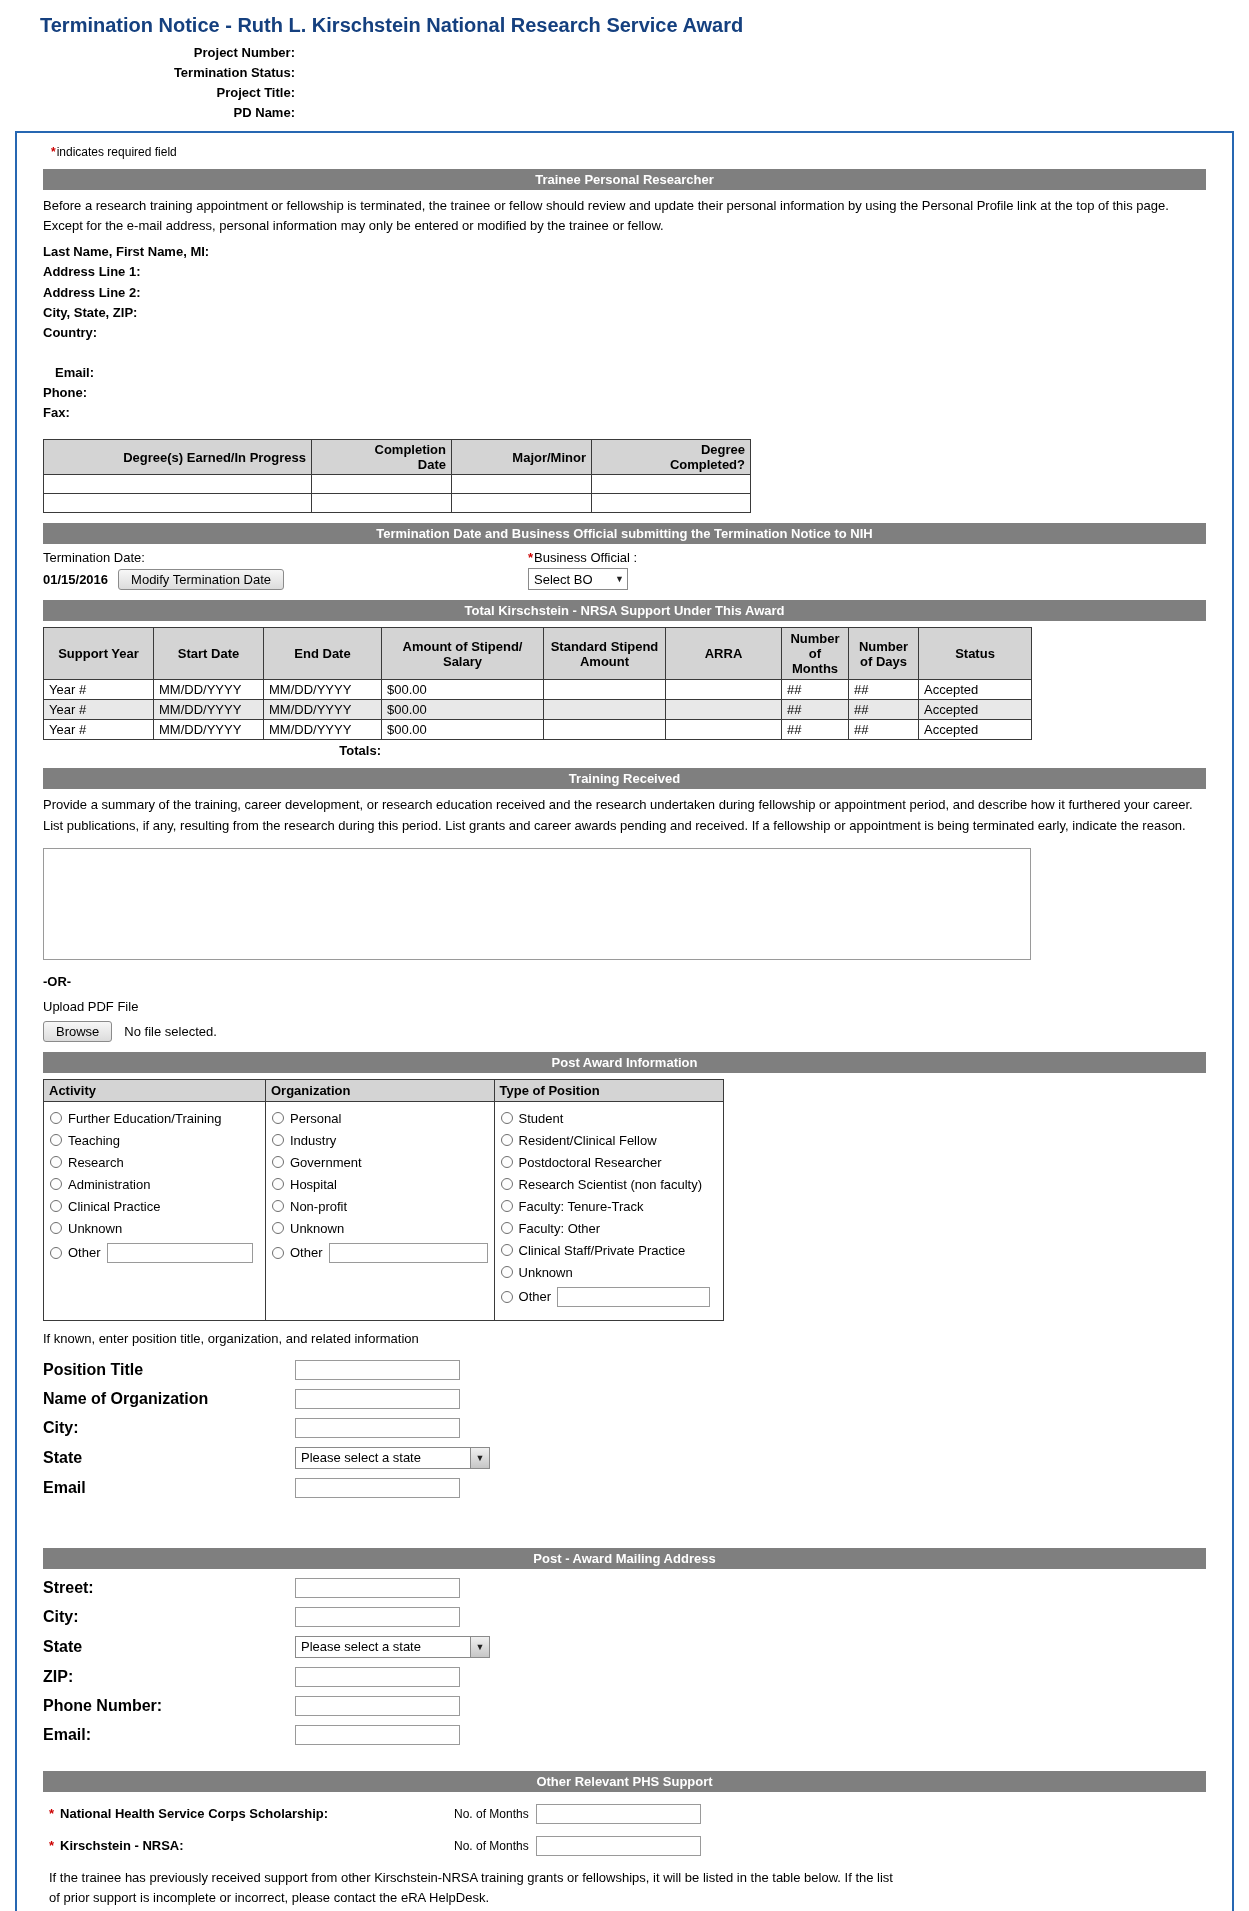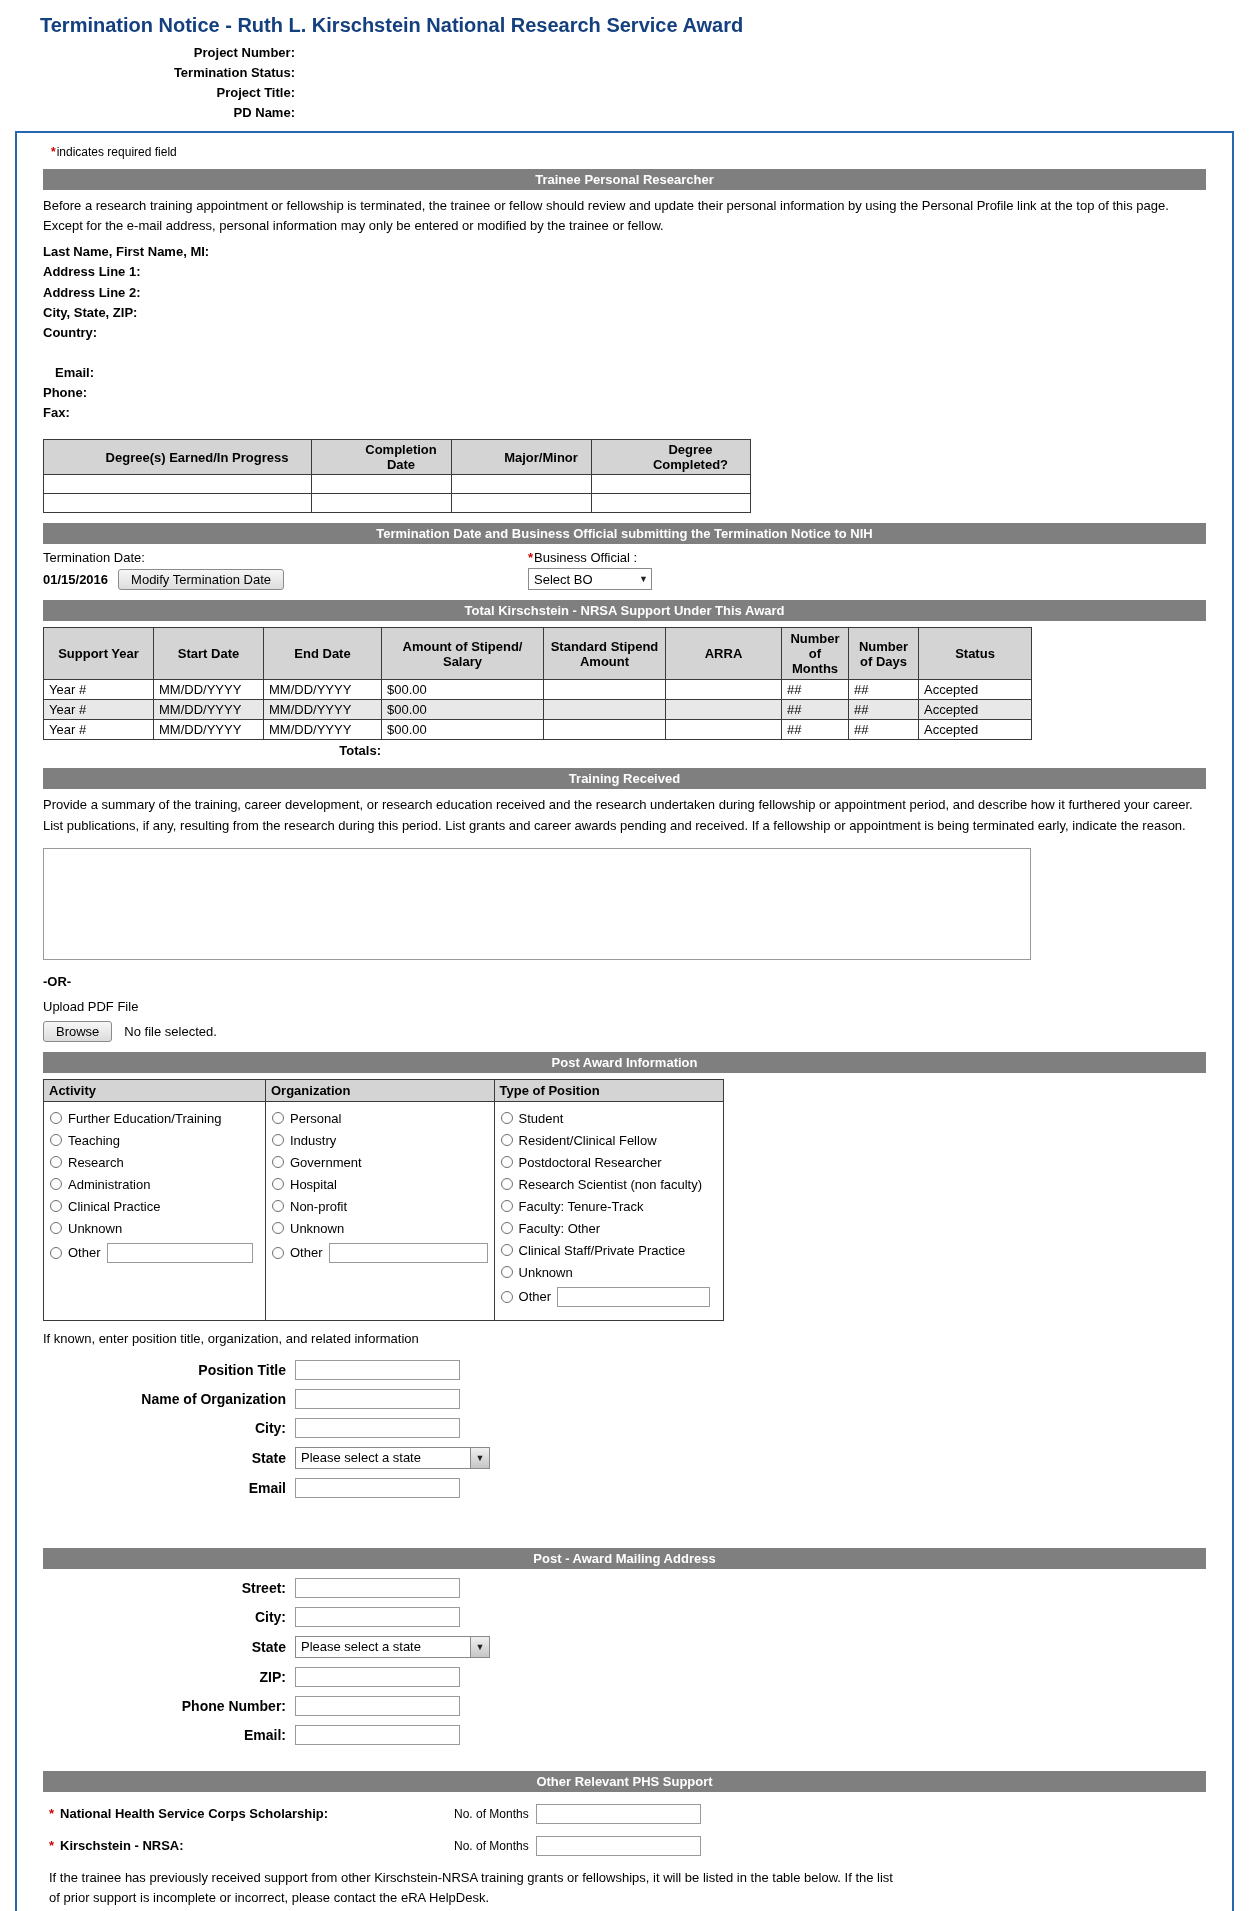--- a/index.html
+++ b/index.html
@@ -15,30 +15,30 @@
   .req{color:var(--required_red);font-weight:bold;margin-right:1px;}
   .req-note{margin:4px 0 8px 8px;font-size:12px;}
   .section-bar{background:var(--section_bar);color:#fff;font-weight:bold;text-align:center;font-size:13px;padding:3px 0;margin:10px 0 6px 0;}
   .intro{font-size:13px;line-height:1.55;margin:2px 0 6px 0;}
   .plabel{font-weight:bold;line-height:1.55;}
   .contact-first{margin-top:20px;padding-left:12px;}
   table{border-collapse:collapse;}
   th,td{border:1px solid #3a3a3a;font-size:13px;padding:2px 5px;}
   th{background:var(--table_header_bg);font-weight:bold;}
   .degrees-table{margin-top:16px;}
-  .degrees-table th{text-align:center;height:24px;padding-left:44px;}
+  .degrees-table th{text-align:right;height:24px;padding-left:44px;}
   .degrees-table td{height:19px;}
   .term-grid{display:flex;margin:4px 0 8px 0;}
   .term-left{width:485px;}
   .term-date-line{margin-top:4px;display:flex;align-items:center;gap:10px;}
   .bold{font-weight:bold;}
   .btn{font-family:inherit;font-size:13px;padding:2px 12px;border:1px solid #8b8b8b;border-radius:3px;background:linear-gradient(#f7f7f7,#dcdcdc);color:#000;cursor:pointer;}
   .select{display:inline-flex;align-items:center;justify-content:space-between;border:1px solid #8a8a8a;background:#fff;height:22px;font-size:13px;padding-left:5px;cursor:pointer;}
   .select .arrow-btn{width:19px;align-self:stretch;background:linear-gradient(#f0f0f0,#c6c6c6);border-left:1px solid #8a8a8a;display:flex;align-items:center;justify-content:center;font-size:9px;color:#222;}
-  .bo-select{width:124px;margin-top:3px;}
+  .bo-select{width:100px;margin-top:3px;}
   .bo-select .arrow-btn{width:15px;background:#fff;border-left:none;font-size:9px;}
   .state-select{width:195px;}
   .support-table th{text-align:center;padding:3px 4px;}
   .support-table td{height:20px;}
   .support-table tr.alt td{background:var(--row_alt_bg);}
   .totals{width:338px;text-align:right;font-weight:bold;margin:3px 0 2px 0;}
   .training-textarea{display:block;width:988px;height:112px;margin-top:12px;border:1px solid #9a9a9a;resize:none;font-family:inherit;font-size:13px;}
   .or{font-weight:bold;margin:14px 0 10px 0;}
   .upload-label{margin-bottom:7px;}
   .browse-row{display:flex;align-items:center;gap:12px;margin-bottom:6px;}
@@ -47,21 +47,21 @@
   .radio-row{display:flex;align-items:center;gap:6px;margin:7px 2px;}
   .radio{width:12px;height:12px;border:1px solid #6e6e6e;border-radius:50%;background:#fdfdfd;display:inline-block;position:relative;flex:0 0 auto;cursor:pointer;}
   .rlabel{font-size:13px;}
   .text-input{height:20px;border:1px solid #9a9a9a;background:#fff;font-family:inherit;font-size:13px;padding:1px 3px;}
   .w165{width:165px;}
   .other-a{width:146px;}
   .other-o{width:159px;}
   .other-t{width:153px;}
   .pa-note{margin:10px 0 14px 0;}
   .form-row{display:flex;align-items:center;margin:9px 0;}
-  .form-label{width:252px;text-align:right;font-weight:bold;padding-right:9px;font-size:14px;}
+  .form-label{width:252px;text-align:left;font-weight:bold;padding-right:9px;font-size:16px;}
   .gap-lg{margin-top:50px;}
   .gap-md{margin-top:26px;}
   .phs-row{display:flex;align-items:center;margin:12px 0;}
   .phs-left{width:405px;display:flex;margin-left:6px;}
   .phs-label{font-weight:bold;margin-left:5px;}
   .months-label{width:82px;font-size:12px;}
   .phs-note{margin:10px 0 10px 6px;width:850px;}
 </style>
 </head>
 <body>

